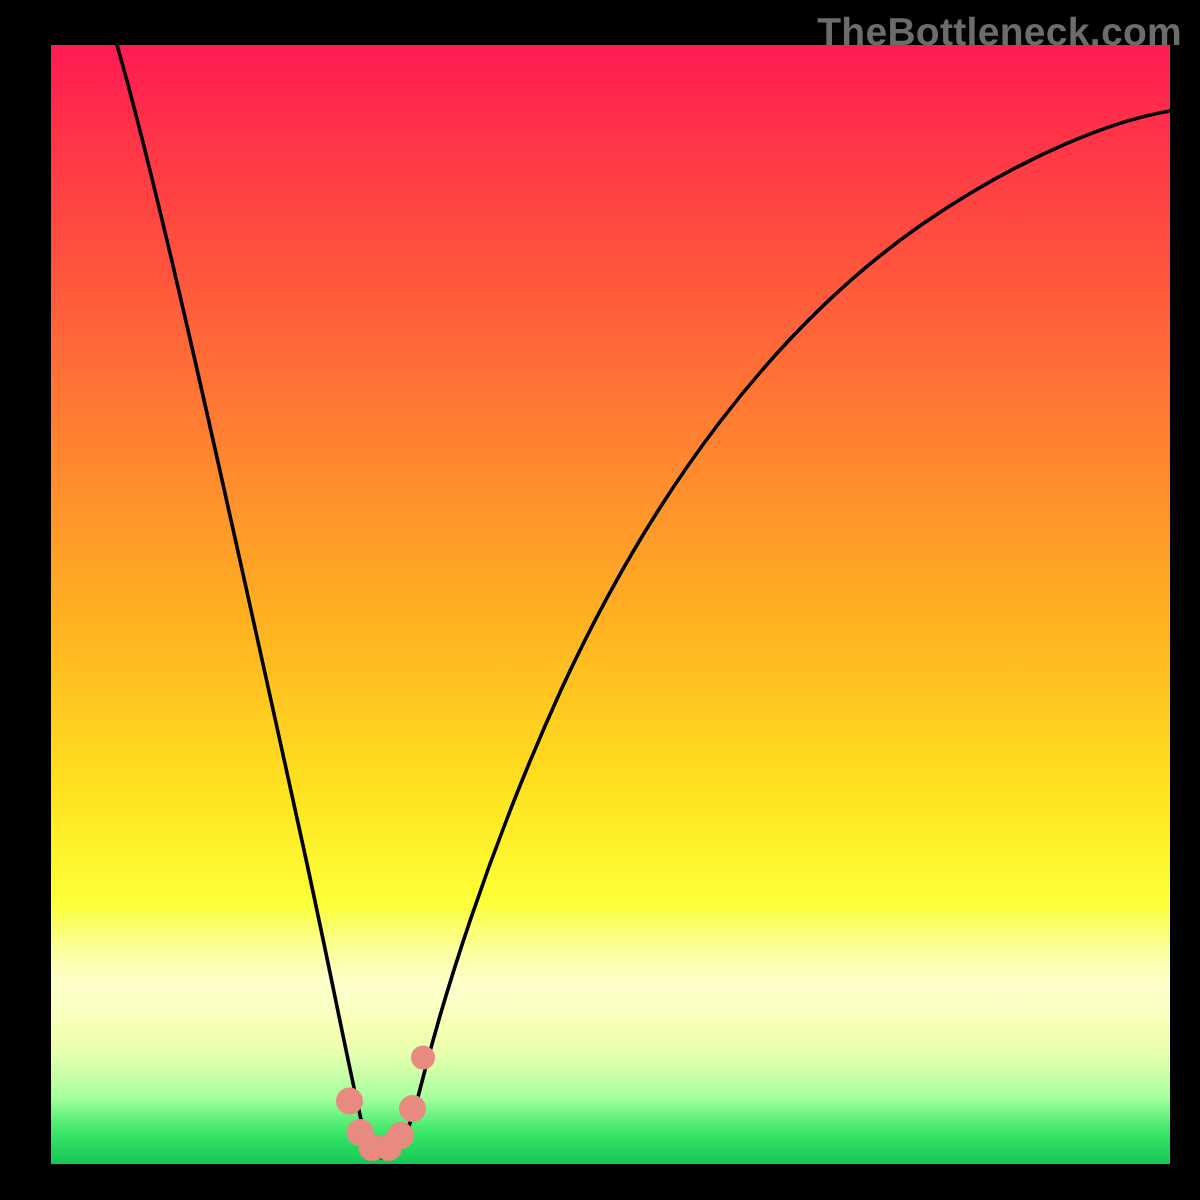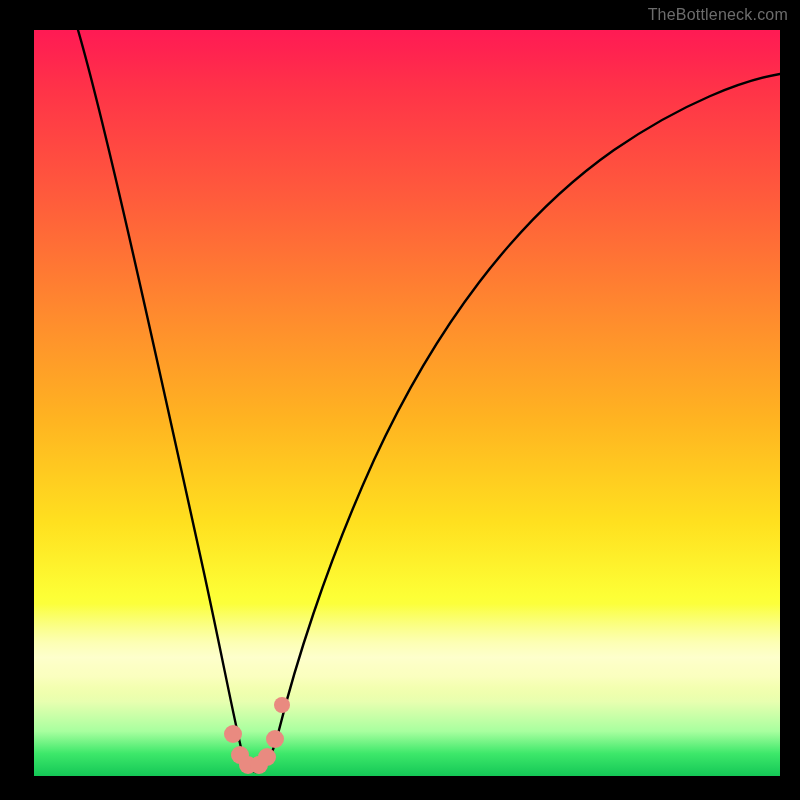--- a/index.html
+++ b/index.html
@@ -57,23 +57,23 @@
       rgba(255,255,215,0.7) 75%,
       rgba(255,255,200,0) 100%
     );
     pointer-events: none;
   }
   .watermark {
     position: absolute;
     top: 6px;
     right: 12px;
     color: #6c6c6c;
-    font-size: 16px;
+    font-size: 26px;
     letter-spacing: 0.2px;
-    font-weight: 400;
+    font-weight: 700;
   }
   svg.curve {
     position: absolute;
     left: 0;
     top: 0;
     width: 746px;
     height: 746px;
     pointer-events: none;
   }
 </style>

